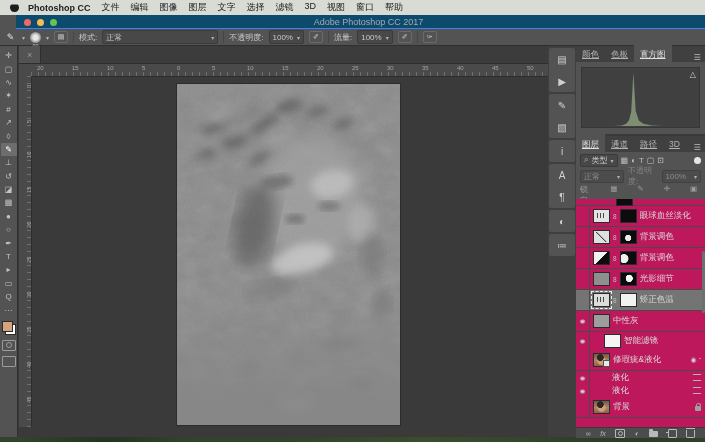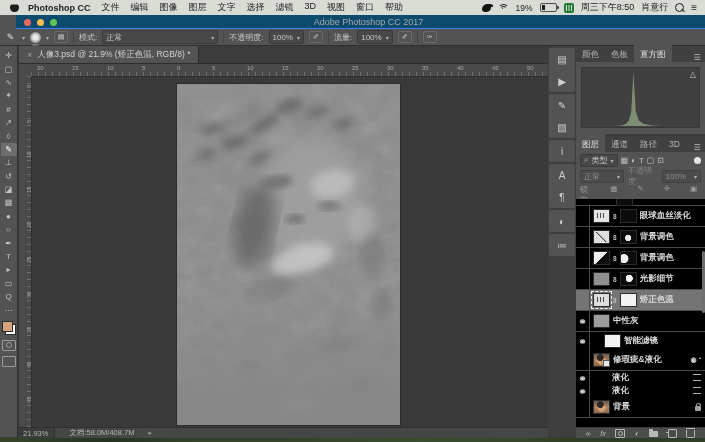--- a/index.html
+++ b/index.html
@@ -90,41 +90,41 @@
   .zoomfield{background:#3d3d3d;height:100%;display:flex;align-items:center;padding:0 6px 0 4px;border-right:1px solid #303030;}
   .statchev{color:#9a9a9a;font-size:7px;}
   
   .strip{position:absolute;left:548px;top:0;width:28px;height:391px;background:#3f3f3f;
     display:flex;flex-direction:column;gap:2px;padding-top:2px;box-sizing:border-box;}
   .strip-group{background:#535353;border-radius:2px;margin:0 1px;display:flex;flex-direction:column;}
   .strip-btn{height:22px;display:flex;align-items:center;justify-content:center;color:#cfcfcf;font-size:10px;}
   
   .rightpanel{position:absolute;left:576px;top:0;width:129px;height:391px;background:#535353;}
   .ptabs{position:absolute;left:0;top:0;width:100%;height:16px;background:#404040;display:flex;align-items:flex-end;font-size:8.5px;color:#b2b2b2;}
-  .ptab{padding:9px 6px 2px;height:11px;}
+  .ptab{padding:9px 6px 2px;height:11px;text-decoration:underline;}
   .ptab.active{background:#535353;color:#e2e2e2;border-radius:2px 2px 0 0;}
   .pmenu{margin-left:auto;margin-right:4px;color:#bdbdbd;font-size:8px;letter-spacing:0;}
   .histwrap{position:absolute;left:0;top:16px;width:100%;height:72px;background:#535353;}
   .histinner{position:absolute;left:5px;top:5px;right:5px;bottom:6px;background:#404040;border:1px solid #363636;}
   .histwarn{position:absolute;right:3px;top:3px;color:#cfcfcf;font-size:8px;line-height:8px;}
   .panelgap{position:absolute;left:0;top:88px;width:100%;height:2px;background:#3a3a3a;}
   .ptabs2{top:90px;}
   .filterrow{position:absolute;left:0;top:106px;width:100%;height:16px;display:flex;align-items:center;gap:3px;padding:0 4px;box-sizing:border-box;font-size:8px;color:#c9c9c9;}
   .f-dd{background:#484848;border:1px solid #3a3a3a;border-radius:2px;height:11px;display:flex;align-items:center;gap:3px;padding:0 3px;}
   .f-ic{color:#c0c0c0;font-size:8px;}
   .f-dot{width:7px;height:7px;border-radius:50%;background:#e6e6e6;margin-left:auto;}
   .blendrow{position:absolute;left:0;top:122px;width:100%;height:16px;display:flex;align-items:center;gap:4px;padding:0 4px;box-sizing:border-box;font-size:8px;color:#858585;}
   .b-dd{background:#4c4c4c;border:1px solid #414141;border-radius:2px;height:11px;display:flex;align-items:center;gap:8px;padding:0 3px;color:#8d8d8d;}
   .lockrow{position:absolute;left:0;top:138px;width:100%;height:15px;display:flex;align-items:flex-start;gap:20px;padding:0 4px;box-sizing:border-box;font-size:8px;color:#9a9a9a;}
   .l-ic{font-size:7.5px;color:#9f9f9f;}
   .locksm{width:6px;height:5px;background:#9f9f9f;position:relative;border-radius:1px;margin-top:2px;}
   .locksm:before{content:"";position:absolute;left:1px;top:-3px;width:2.5px;height:2.5px;border:1px solid #9f9f9f;border-bottom:0;border-radius:3px 3px 0 0;}
   .dim{color:#818181;}
   
-  .layerlist{position:absolute;left:0;top:153px;width:100%;height:228px;overflow:hidden;background:#000000;font-weight:bold;}
+  .layerlist{position:absolute;left:0;top:153px;width:100%;height:228px;overflow:hidden;background:#be185d;}
   .lrow{display:flex;align-items:center;height:20px;border-bottom:1px solid #4a4a4a;gap:3px;position:relative;}
   .lrow.mini{height:13px;border-bottom:0;}
   .lrow.sub{height:18px;border-bottom:0;}
   .lrow.selected{background:#747474;}
   .eyebox{width:13px;align-self:stretch;border-right:1px solid #4a4a4a;display:flex;align-items:center;justify-content:center;flex:none;}
   .eyeglyph{color:#d2d2d2;font-size:7px;transform:scaleY(.8);}
   .th{width:15px;height:12px;border:1px solid #2b2b2b;flex:none;position:relative;}
   .th-adjust{background:#e3e3e3;}
   .th-adjust:after{content:"";position:absolute;left:3px;top:3px;width:8px;height:5px;
     background:repeating-linear-gradient(90deg,#4a4a4a 0 1px,transparent 1px 3px);}
@@ -182,35 +182,20 @@
       <span class="menu-item">图像</span>
       <span class="menu-item">图层</span>
       <span class="menu-item">文字</span>
       <span class="menu-item">选择</span>
       <span class="menu-item">滤镜</span>
       <span class="menu-item">3D</span>
       <span class="menu-item">视图</span>
       <span class="menu-item">窗口</span>
       <span class="menu-item">帮助</span>
     </nav>
-  <div class="mstatus">
-    <span class="bird"></span>
-    <span class="wifi">
-        <i></i>
-        <i></i>
-        <i></i>
-      </span>
-    <span class="battpct">19%</span>
-    <span class="batt"></span>
-    <span class="greenapp"></span>
-    <span class="clocktxt">周三下午8:50</span>
-    <span class="usertxt">肖意行</span>
-    <span class="searchico"></span>
-    <span class="listico">≡</span>
-  </div>
 </div>
 
 <div class="window">
 
   <div class="titlebar">
     <span class="tl red"></span>
     <span class="tl yel"></span>
     <span class="tl grn"></span>
     <div class="wintitle">Adobe Photoshop CC 2017</div>
   </div>
@@ -275,21 +260,20 @@
           <span class="sw-fg" style="background: rgb(214, 164, 124);"></span>
         </div>
         <div class="toolmini qm"></div>
         <div class="toolmini"></div>
       </div>
 
     <div class="docarea">
       <div class="tabbar">
         <div class="doctab">
           <span class="tabclose">×</span>
-          <span>人像3.psd @ 21.9% (矫正色温, RGB/8) *</span>
         </div>
       </div>
       <div class="workspace">
         <div class="ruler-corner"></div>
         <div class="ruler-top" id="rulerTop">
             <span class="rnum" style="left: 6px; top: 1px;">20</span>
             <span class="rnum" style="left: 41px; top: 1px;">15</span>
             <span class="rnum" style="left: 76px; top: 1px;">10</span>
             <span class="rnum" style="left: 111px; top: 1px;">5</span>
             <span class="rnum" style="left: 146px; top: 1px;">0</span>
@@ -382,27 +366,20 @@
             </g>
             <g filter="url(#b5)">
               <ellipse cx="160" cy="260" rx="18" ry="8" fill="#7b7b7b" opacity="0.5"></ellipse>
               <ellipse cx="70" cy="285" rx="14" ry="6" fill="#808080" opacity="0.4"></ellipse>
               <ellipse cx="185" cy="300" rx="12" ry="6" fill="#7d7d7d" opacity="0.4"></ellipse>
               <ellipse cx="120" cy="320" rx="20" ry="7" fill="#909090" opacity="0.4"></ellipse>
             </g>
           </svg>
         </div>
       </div>
-      <div class="statusbar">
-        <span class="zoomfield">
-            <span>21.93%</span>
-          </span>
-        <span>文档:58.0M/408.7M</span>
-        <span class="statchev">▸</span>
-      </div>
     </div>
 
     <div class="strip" id="stripCol">
         <div class="strip-group">
           <div class="strip-btn">▤</div>
           <div class="strip-btn">▶</div>
         </div>
         <div class="strip-group">
           <div class="strip-btn">✎</div>
           <div class="strip-btn">▧</div>

